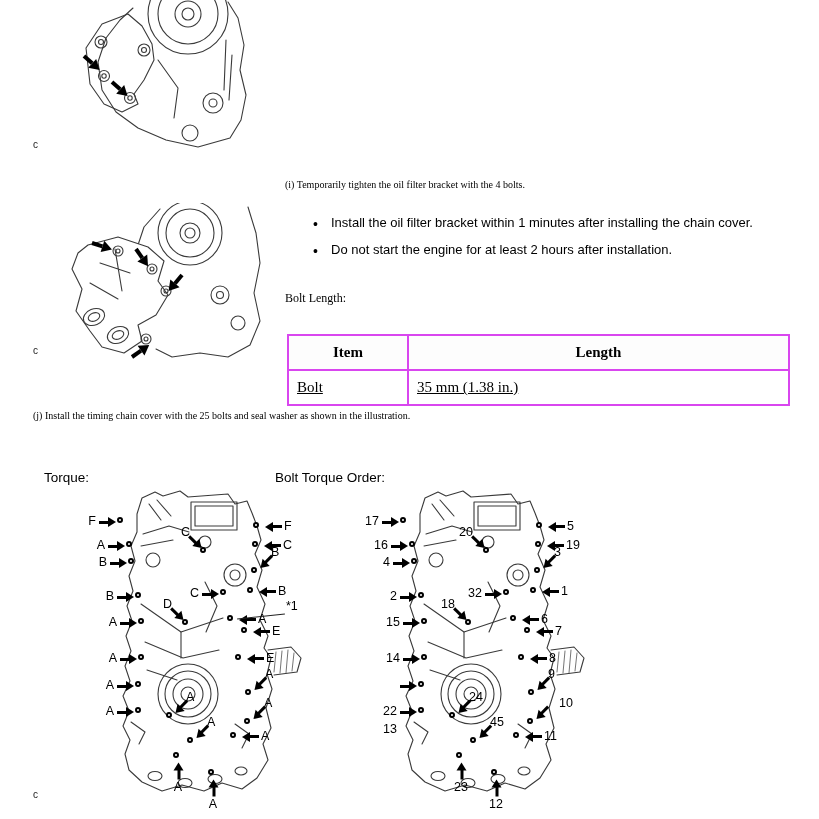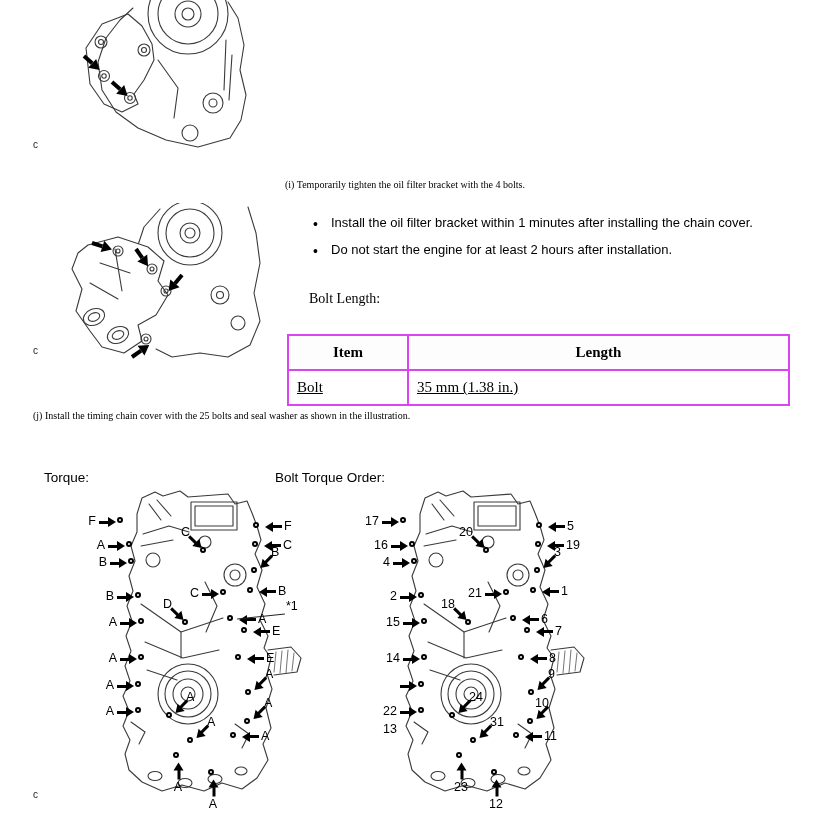--- a/index.html
+++ b/index.html
@@ -9,21 +9,21 @@
 
   .fig-mark { position:absolute; font-family:"Liberation Sans", sans-serif; font-size:10px; color:#222; }
 
   .step-text { position:absolute; font-size:10px; white-space:nowrap; }
 
   .notes { position:absolute; left:305px; top:214px; width:478px;
            font-family:"Liberation Sans", sans-serif; font-size:13px; line-height:1.45; }
   .notes li { list-style:none; position:relative; padding-left:26px; margin-bottom:8px; }
   .notes li::before { content:"\2022"; position:absolute; left:8px; font-size:14px; }
 
-  .section-label { position:absolute; font-size:14px;margin-left:24px; }
+  .section-label { position:absolute; font-size:12px; }
 
   .spec-table { position:absolute; left:287px; top:334px; width:503px;
                 border-collapse:collapse; font-size:15px; }
   .spec-table th, .spec-table td { border:2px solid #d946ef; padding:8px 8px; }
   .spec-table th { font-weight:bold; text-align:center; height:23px; background:#fdfdfd; }
   .spec-table td { height:24px; text-align:left;text-decoration:underline; }
   .col-item { width:120px; }
 
   .diagram-title { position:absolute; font-family:"Liberation Sans", sans-serif; font-size:13.5px; }
 
@@ -309,21 +309,21 @@
         <div class="arrow dir-left" style="left: 178.5px; top: 58px;"></div>
         <span class="callout-label" style="left: 198px; top: 64px; transform: translate(0px, -55%);">19</span>
         <div class="bolt" style="left: 165.5px; top: 84.5px;"></div>
         <div class="arrow dir-sw" style="left: 172.5px; top: 74px;"></div>
         <span class="callout-label" style="left: 186px; top: 77px; transform: translate(0px, -100%);">3</span>
         <div class="bolt" style="left: 49.5px; top: 109.5px;"></div>
         <div class="arrow dir-right" style="left: 31.5px; top: 109px;"></div>
         <span class="callout-label" style="left: 29px; top: 115px; transform: translate(-100%, -55%);">2</span>
         <div class="bolt" style="left: 134.5px; top: 106.5px;"></div>
         <div class="arrow dir-right" style="left: 116.5px; top: 106px;"></div>
-        <span class="callout-label" style="left: 114px; top: 112px; transform: translate(-100%, -55%);">21</span>
+        <span class="callout-label" style="left: 114px; top: 112px; transform: translate(-100%, -55%);">32</span>
         <div class="bolt" style="left: 161.5px; top: 104.5px;"></div>
         <div class="arrow dir-left" style="left: 173.5px; top: 104px;"></div>
         <span class="callout-label" style="left: 193px; top: 110px; transform: translate(0px, -55%);">1</span>
         <div class="bolt" style="left: 96.5px; top: 136.5px;"></div>
         <div class="arrow dir-se" style="left: 83.5px; top: 126px;"></div>
         <span class="callout-label" style="left: 87px; top: 129px; transform: translate(-100%, -100%);">18</span>
         <div class="bolt" style="left: 52.5px; top: 135.5px;"></div>
         <div class="arrow dir-right" style="left: 34.5px; top: 135px;"></div>
         <span class="callout-label" style="left: 32px; top: 141px; transform: translate(-100%, -55%);">15</span>
         <div class="bolt" style="left: 141.5px; top: 132.5px;"></div>
@@ -345,24 +345,24 @@
         <div class="arrow dir-sw" style="left: 166.5px; top: 196px;"></div>
         <span class="callout-label" style="left: 180px; top: 199px; transform: translate(0px, -100%);">9</span>
         <div class="bolt" style="left: 49.5px; top: 224.5px;"></div>
         <div class="arrow dir-right" style="left: 31.5px; top: 224px;"></div>
         <span class="callout-label" style="left: 29px; top: 230px; transform: translate(-100%, -55%);">22</span>
         <div class="bolt" style="left: 80.5px; top: 229.5px;"></div>
         <div class="arrow dir-sw" style="left: 87.5px; top: 219px;"></div>
         <span class="callout-label" style="left: 101px; top: 222px; transform: translate(0px, -100%);">24</span>
         <div class="bolt" style="left: 158.5px; top: 235.5px;"></div>
         <div class="arrow dir-sw" style="left: 165.5px; top: 225px;"></div>
-        <span class="callout-label" style="left: 167px; top: 228px; transform: translate(0px, -100%);">10</span>
+        <span class="callout-label" style="left: 191px; top: 228px; transform: translate(0px, -100%);">10</span>
         <div class="bolt" style="left: 101.5px; top: 254.5px;"></div>
         <div class="arrow dir-sw" style="left: 108.5px; top: 244px;"></div>
-        <span class="callout-label" style="left: 122px; top: 247px; transform: translate(0px, -100%);">31</span>
+        <span class="callout-label" style="left: 122px; top: 247px; transform: translate(0px, -100%);">45</span>
         <div class="bolt" style="left: 144.5px; top: 249.5px;"></div>
         <div class="arrow dir-left" style="left: 156.5px; top: 249px;"></div>
         <span class="callout-label" style="left: 176px; top: 255px; transform: translate(0px, -55%);">11</span>
         <div class="bolt" style="left: 87.5px; top: 269.5px;"></div>
         <div class="arrow dir-up" style="left: 84.5px; top: 283px;"></div>
         <span class="callout-label" style="left: 93px; top: 298px; transform: translate(-50%, 0px);">23</span>
         <div class="bolt" style="left: 122.5px; top: 286.5px;"></div>
         <div class="arrow dir-up" style="left: 119.5px; top: 300px;"></div>
         <span class="callout-label" style="left: 128px; top: 315px; transform: translate(-50%, 0px);">12</span>
       </div>

